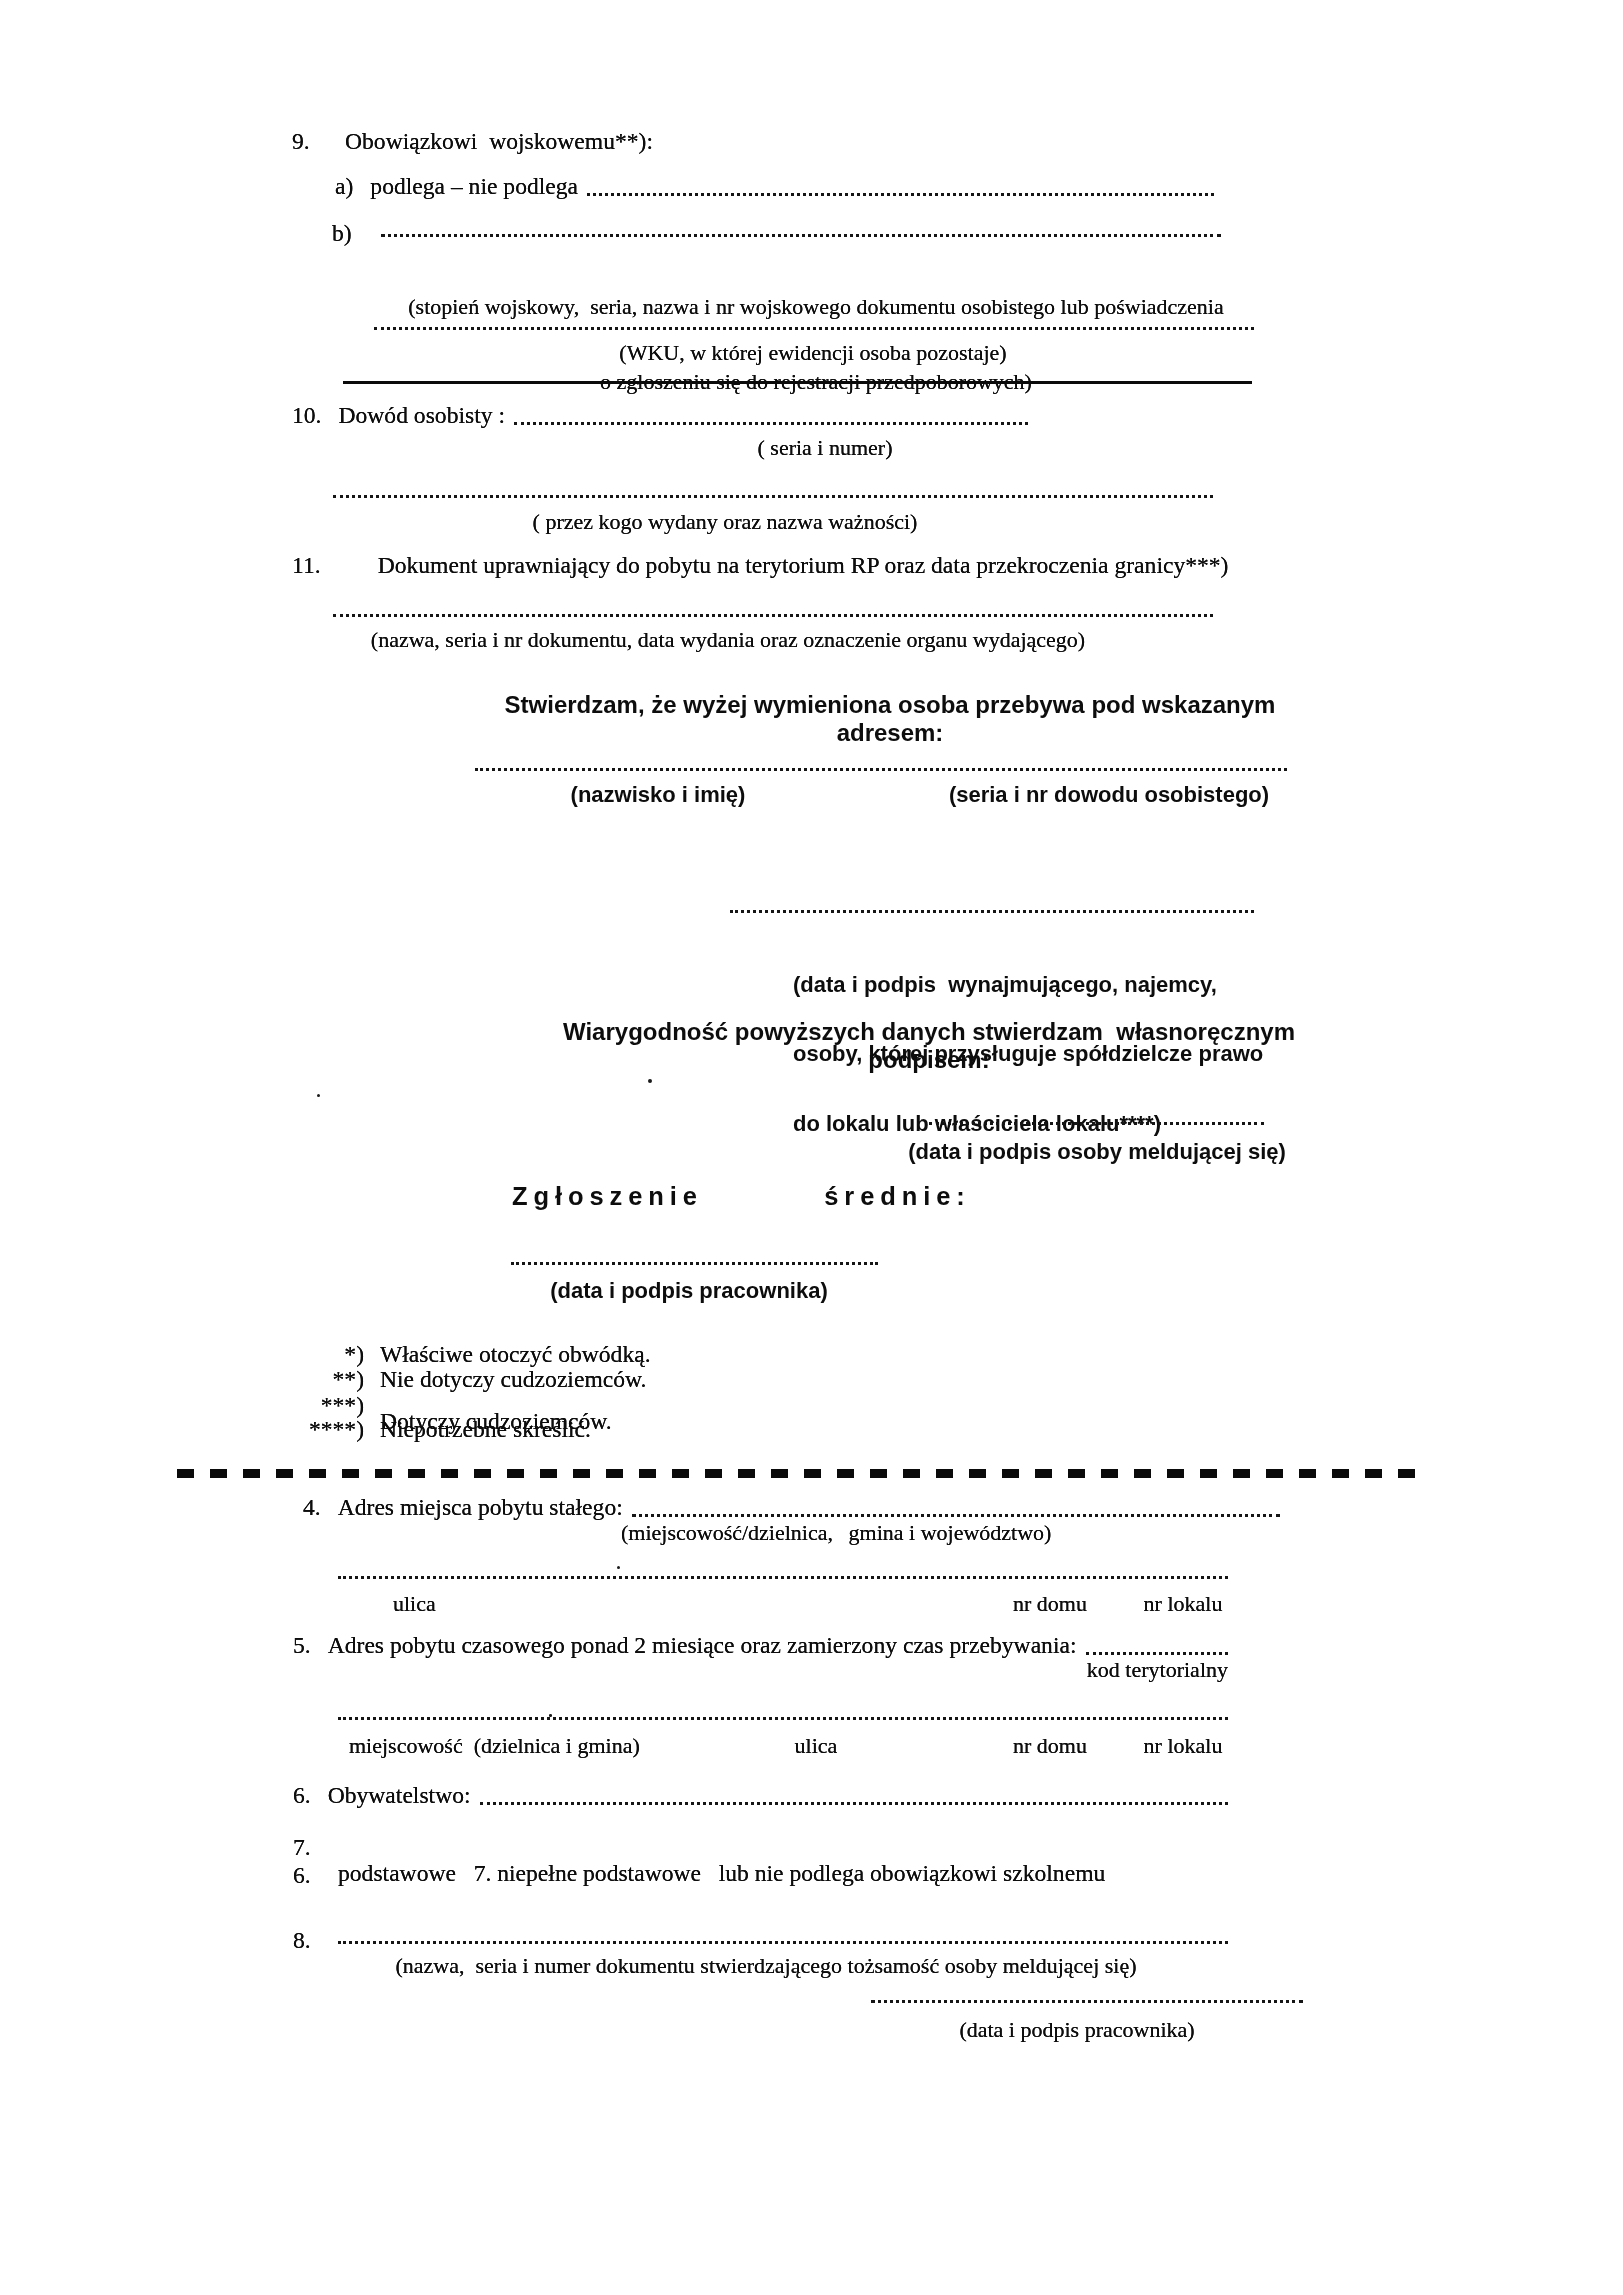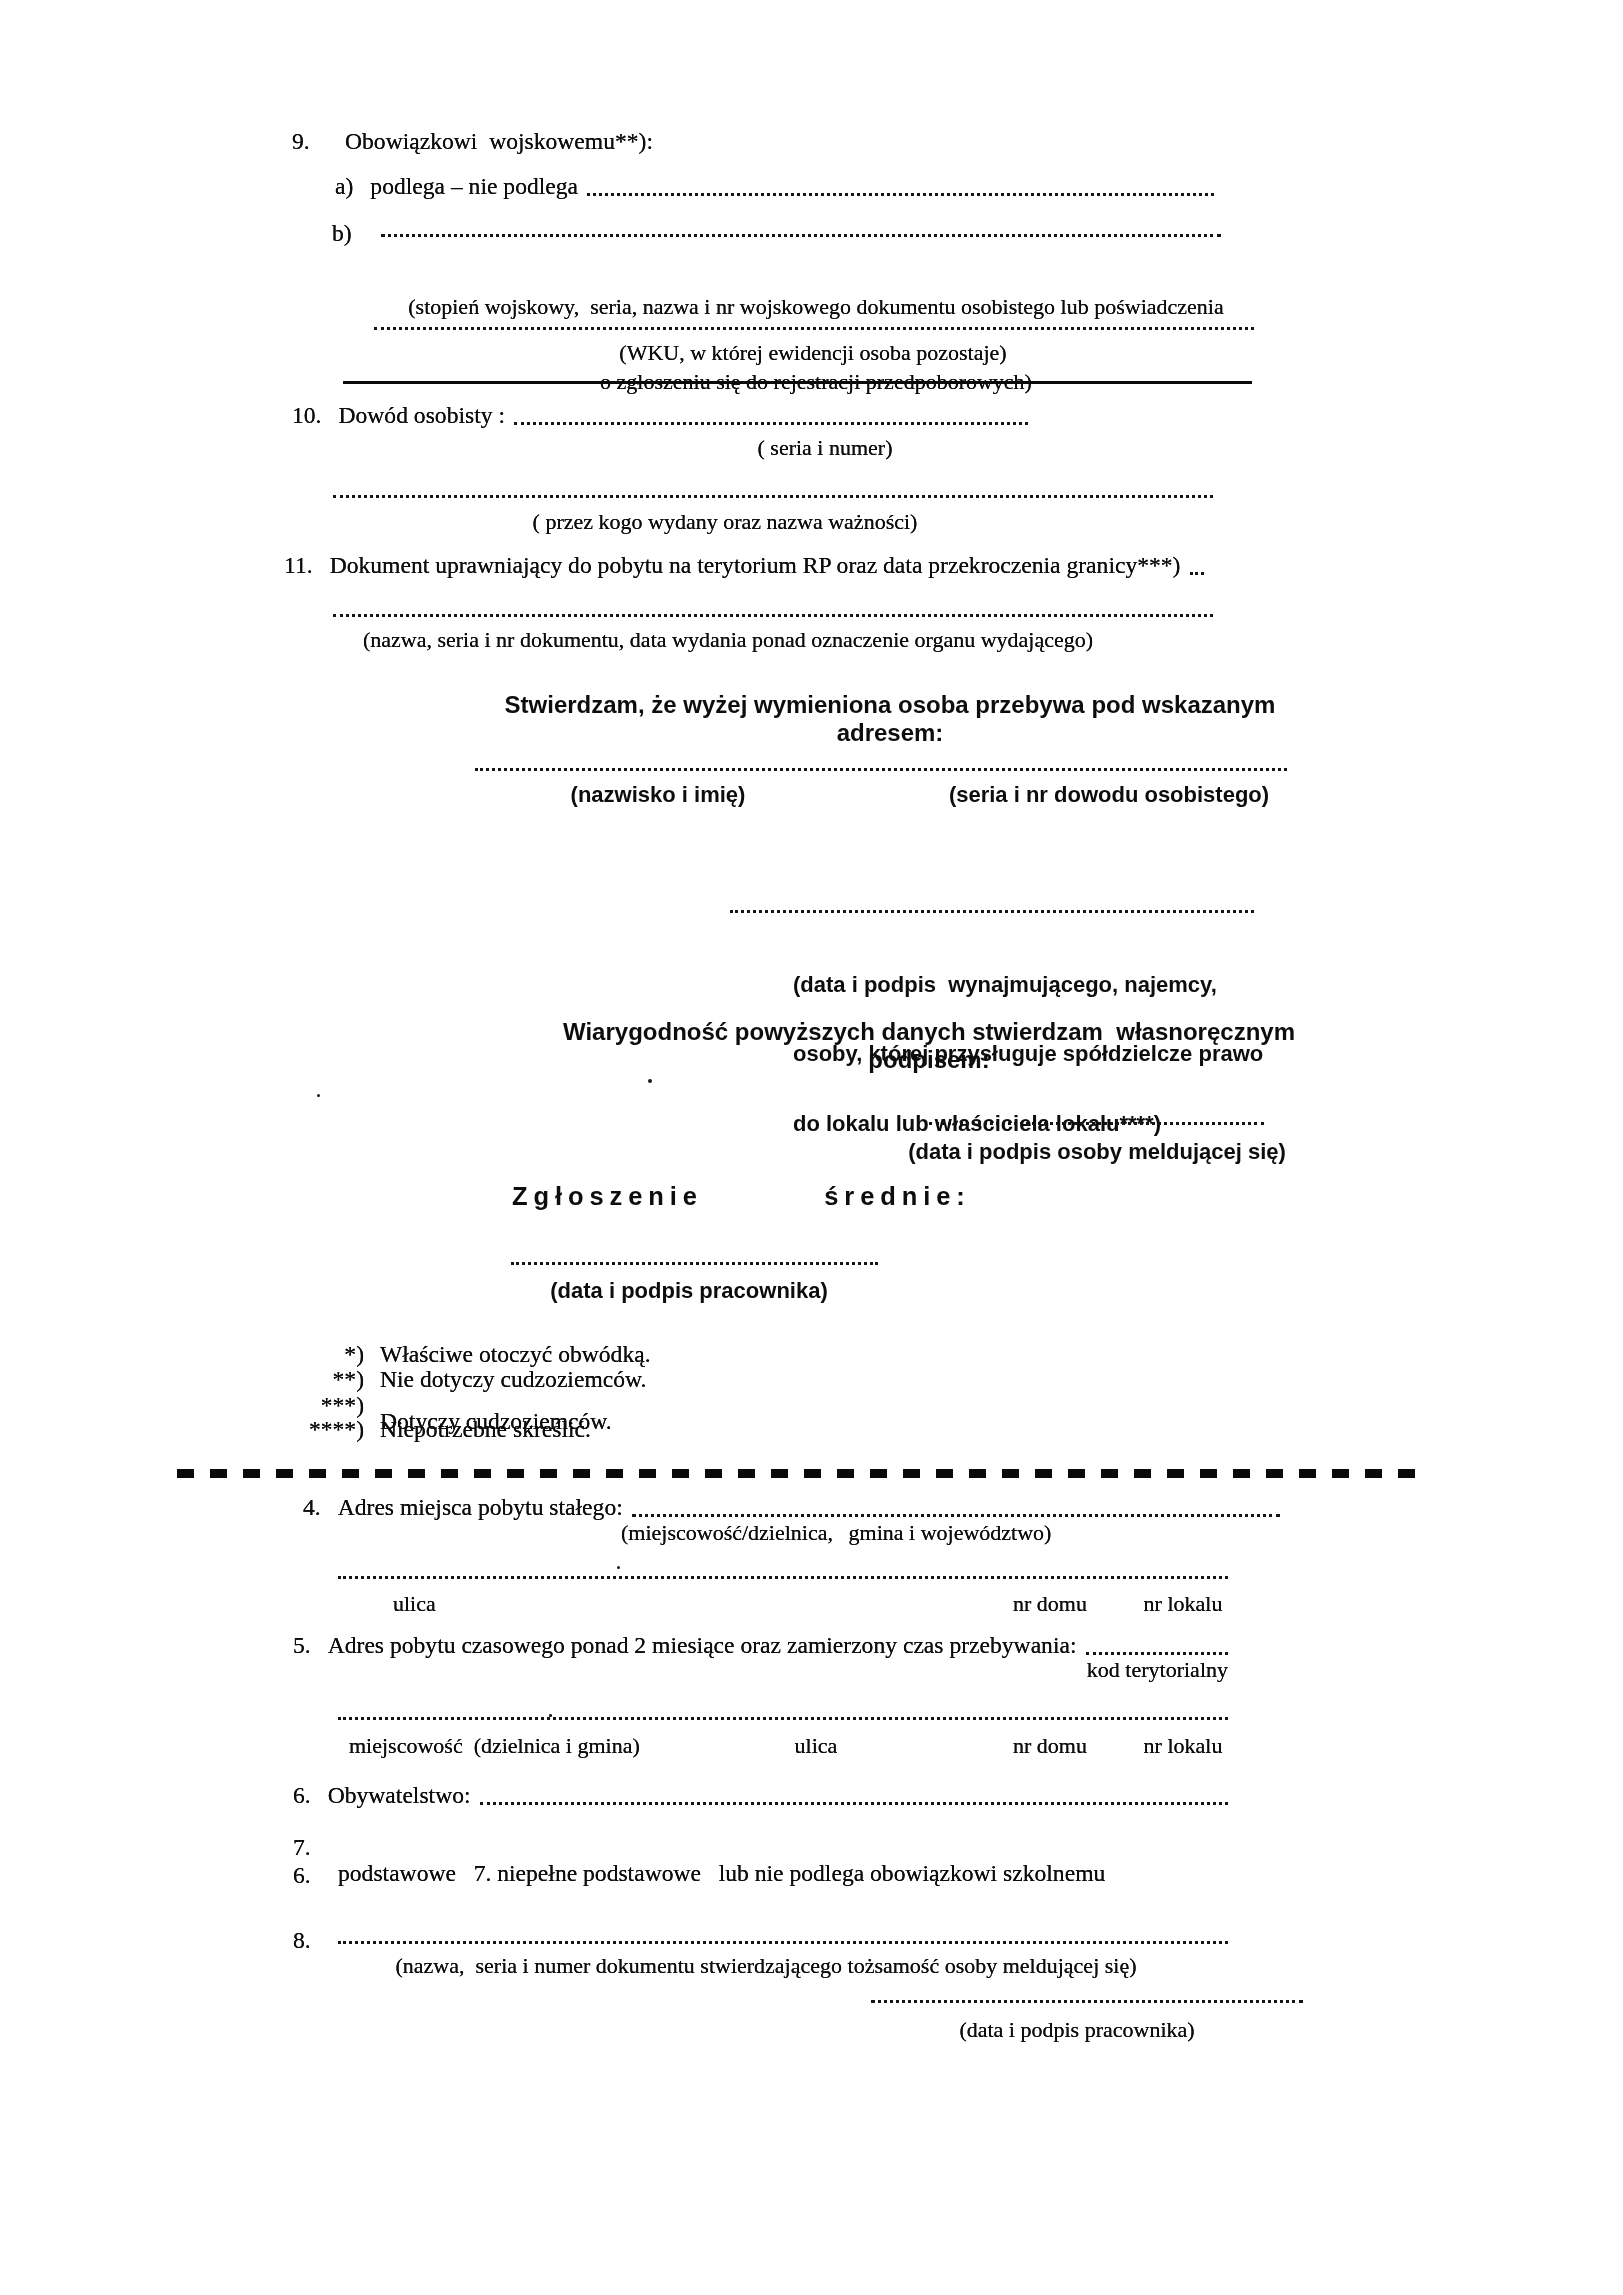--- a/index.html
+++ b/index.html
@@ -95,28 +95,28 @@
   <div class="row" style="left:292px;top:402px;width:736px;">
     <span class="num">10.</span>
     <span class="lbl">Dowód osobisty :</span>
     <span class="fill"></span>
   </div>
   <span class="t caption center" style="left:825px;top:435px;">( seria i numer)</span>
 
   <div class="dots" style="left:333px;top:495px;width:880px;"></div>
   <span class="t caption center" style="left:725px;top:509px;">( przez kogo wydany oraz nazwa ważności)</span>
 
-  <div class="row" style="left:284px;top:552px;width:920px;">
+  <div class="row" style="left:292px;top:552px;width:920px;gap:40px;">
     <span class="num">11.</span>
     <span class="lbl">Dokument uprawniający do pobytu na terytorium RP oraz data przekroczenia granicy***)</span>
     <span class="fill"></span>
   </div>
 
   <div class="dots" style="left:333px;top:614px;width:880px;"></div>
-  <span class="t caption center" style="left:728px;top:627px;">(nazwa, seria i nr dokumentu, data wydania ponad oznaczenie organu wydającego)</span>
+  <span class="t caption center" style="left:728px;top:627px;">(nazwa, seria i nr dokumentu, data wydania oraz oznaczenie organu wydającego)</span>
 
   <div class="t sans center" style="left:890px;top:691px;width:838px;font-size:24px;">Stwierdzam, że wyżej wymieniona osoba przebywa pod wskazanym adresem:</div>
 
   <div class="dots" style="left:475px;top:768px;width:812px;"></div>
   <span class="t caption sans center" style="left:658px;top:782px;">(nazwisko i imię)</span>
   <span class="t caption sans center" style="left:1109px;top:782px;">(seria i nr dowodu osobistego)</span>
 
   <div class="dots" style="left:730px;top:910px;width:524px;"></div>
   <div class="t caption sans" style="left:793px;top:927px;line-height:1.05;">
     <div>(data i podpis  wynajmującego, najemcy,</div>

